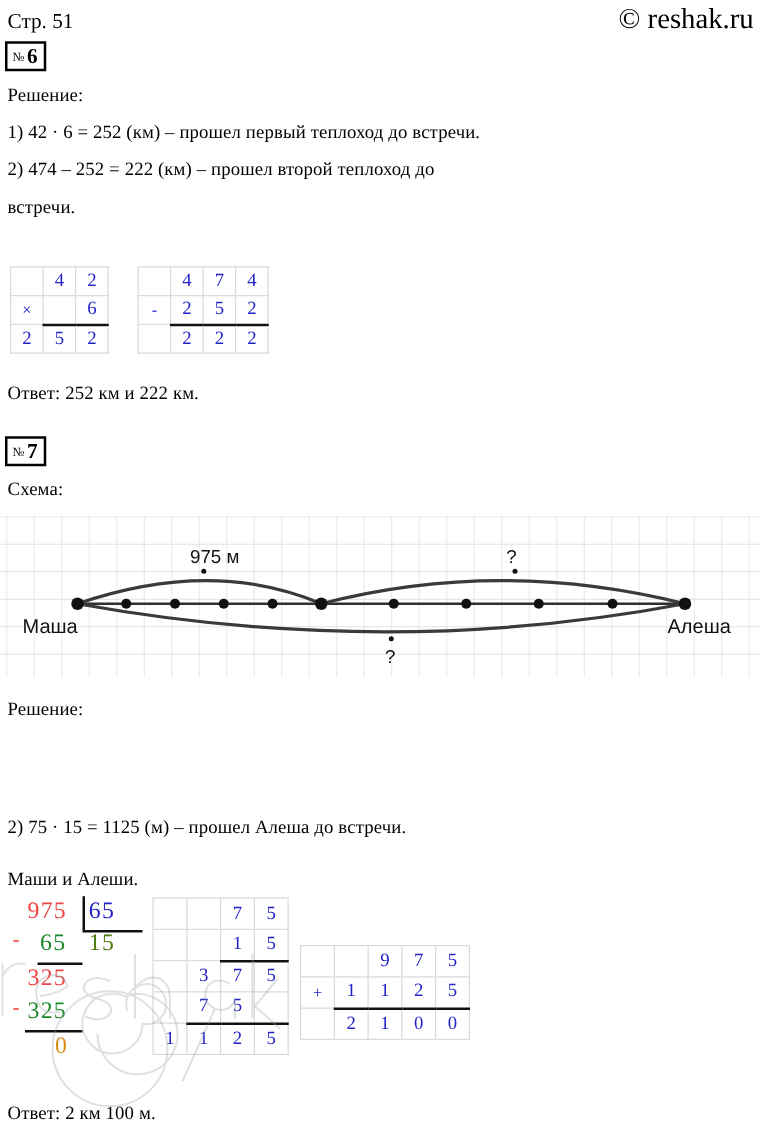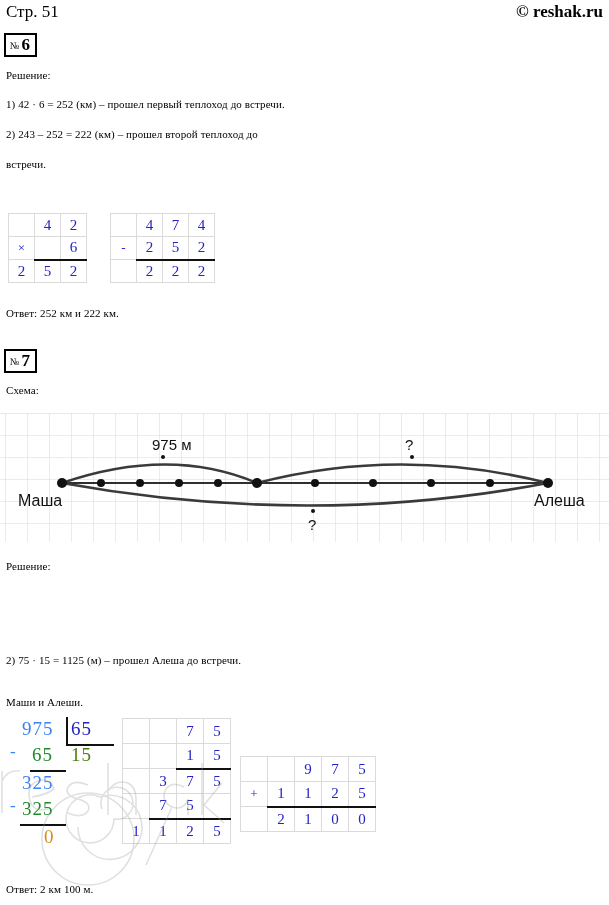--- a/index.html
+++ b/index.html
@@ -19,41 +19,41 @@
   
   .header-row {
     position: absolute;
     top: 2px; left: 0; right: 0;
     display: flex;
     justify-content: space-between;
     align-items: baseline;
     padding: 0 6px 0 6px;
   }
   .page-num { font-size: 17px; }
-  .copyright { font-size: 17px; font-weight: bold; }
+  .copyright { font-size: 23px; }
 
   
   .task-badge {
     display: inline-flex;
     align-items: baseline;
     border: 2px solid #000;
     padding: 1px 5px 2px 4px;
     line-height: 1;
     background: #fff;
   }
   .task-badge .no { font-size: 10px; letter-spacing: 0; position: relative; top: -1px;}
   .task-badge .num { font-size: 17px; font-weight: 700; margin-left: 2px; }
 
   .badge6 { position: absolute; top: 33px; left: 4px; }
   .badge7 { position: absolute; top: 349px; left: 4px; }
 
   
   .tline {
     position: absolute;
-    font-size: 11px;
+    font-size: 15px;
     left: 6px;
     white-space: nowrap;
     letter-spacing: 0.1px;
   }
 
   
   .grid {
     position: absolute;
     border-collapse: collapse;
     font-family: "Liberation Serif", serif;
@@ -88,21 +88,21 @@
     position: absolute;
     top: 718px; left: 8px;
     width: 110px; height: 150px;
     font-size: 19px;
     font-family: "Liberation Serif", serif;
   }
   .ld-row { position: absolute; white-space: nowrap; letter-spacing: 1px; }
   .ld-minus { position: absolute; font-size: 17px; }
   .ld-vline { position: absolute; background: #111; width: 1.5px; }
   .ld-hline { position: absolute; background: #111; height: 1.5px; }
-  .c-black { color: #3b82f6; }
+  .c-black { color: #ef4444; }
   .c-blue  { color: #2222c8; }
   .c-red   { color: #4d7c0f; }
   .c-green { color: #1d8a2a; }
   .c-orange{ color: #d98c1a; }
 
   
   .schema {
     position: absolute;
     top: 410px; left: 0px;
     width: 609px; height: 132px;
@@ -128,21 +128,21 @@
     <span class="copyright">© reshak.ru</span>
   </div>
 
   <div class="task-badge badge6">
     <span class="no">№</span>
     <span class="num">6</span>
   </div>
 
   <div class="tline" style="top:69px">Решение:</div>
   <div class="tline" style="top:98px">1) 42 · 6 = 252 (км) – прошел первый теплоход до встречи.</div>
-  <div class="tline" style="top:128px">2) 243 – 252 = 222 (км) – прошел второй теплоход до</div>
+  <div class="tline" style="top:128px">2) 474 – 252 = 222 (км) – прошел второй теплоход до</div>
   <div class="tline" style="top:158px">встречи.</div>
 
   <table class="grid g-mul6">
     <tbody>
         <tr>
       <td class="blank"></td>
       <td>4</td>
       <td>2</td>
     </tr>
     <tr class="ruled">

